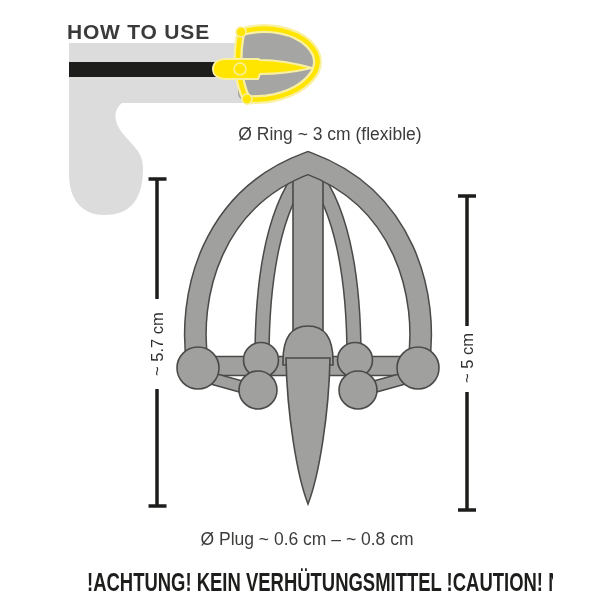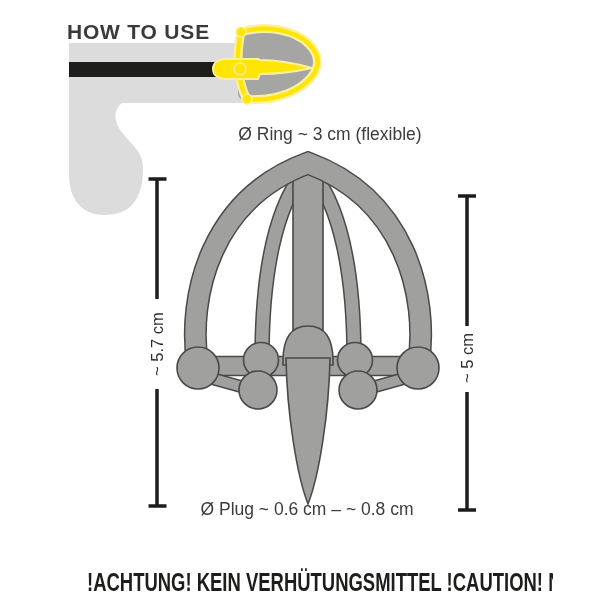--- a/index.html
+++ b/index.html
@@ -32,21 +32,21 @@
     letter-spacing: 0.8px;
     color: #3a3a39;
   }
   .ring-label {
     left: 302px; top: 124px;
     font-size: 17.5px;
     transform: translateX(-50%);
     margin-left: 28px;
   }
   .plug-label {
-    left: 307px; top: 499px;
+    left: 307px; top: 529px;
     font-size: 17.5px;
     transform: translateX(-50%);
   }
   .vlabel {
     font-size: 16.5px;
     color: #2e2e2d;
     transform: translate(-50%, -50%) rotate(-90deg);
   }
   .vlabel.left { left: 157px; top: 344px; }
   .vlabel.right { left: 467px; top: 358px; }

